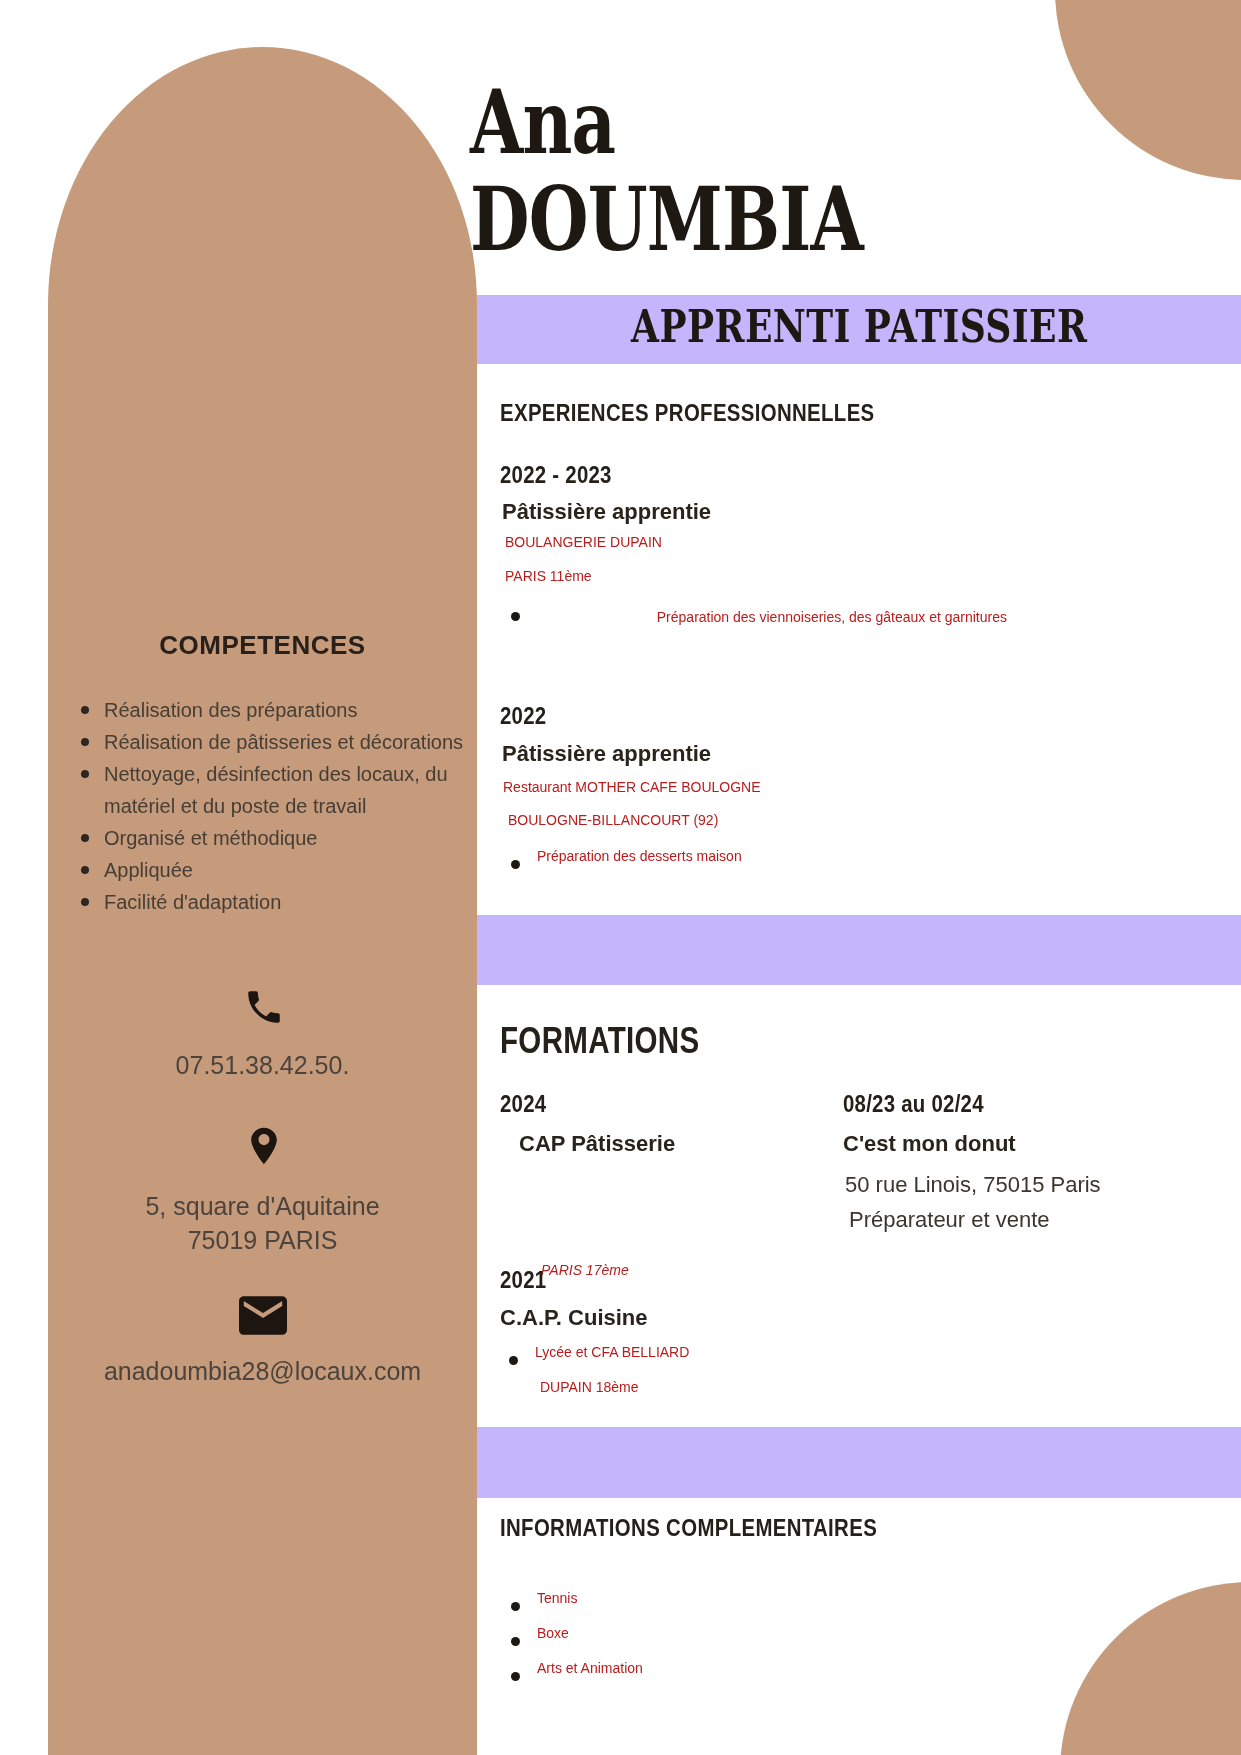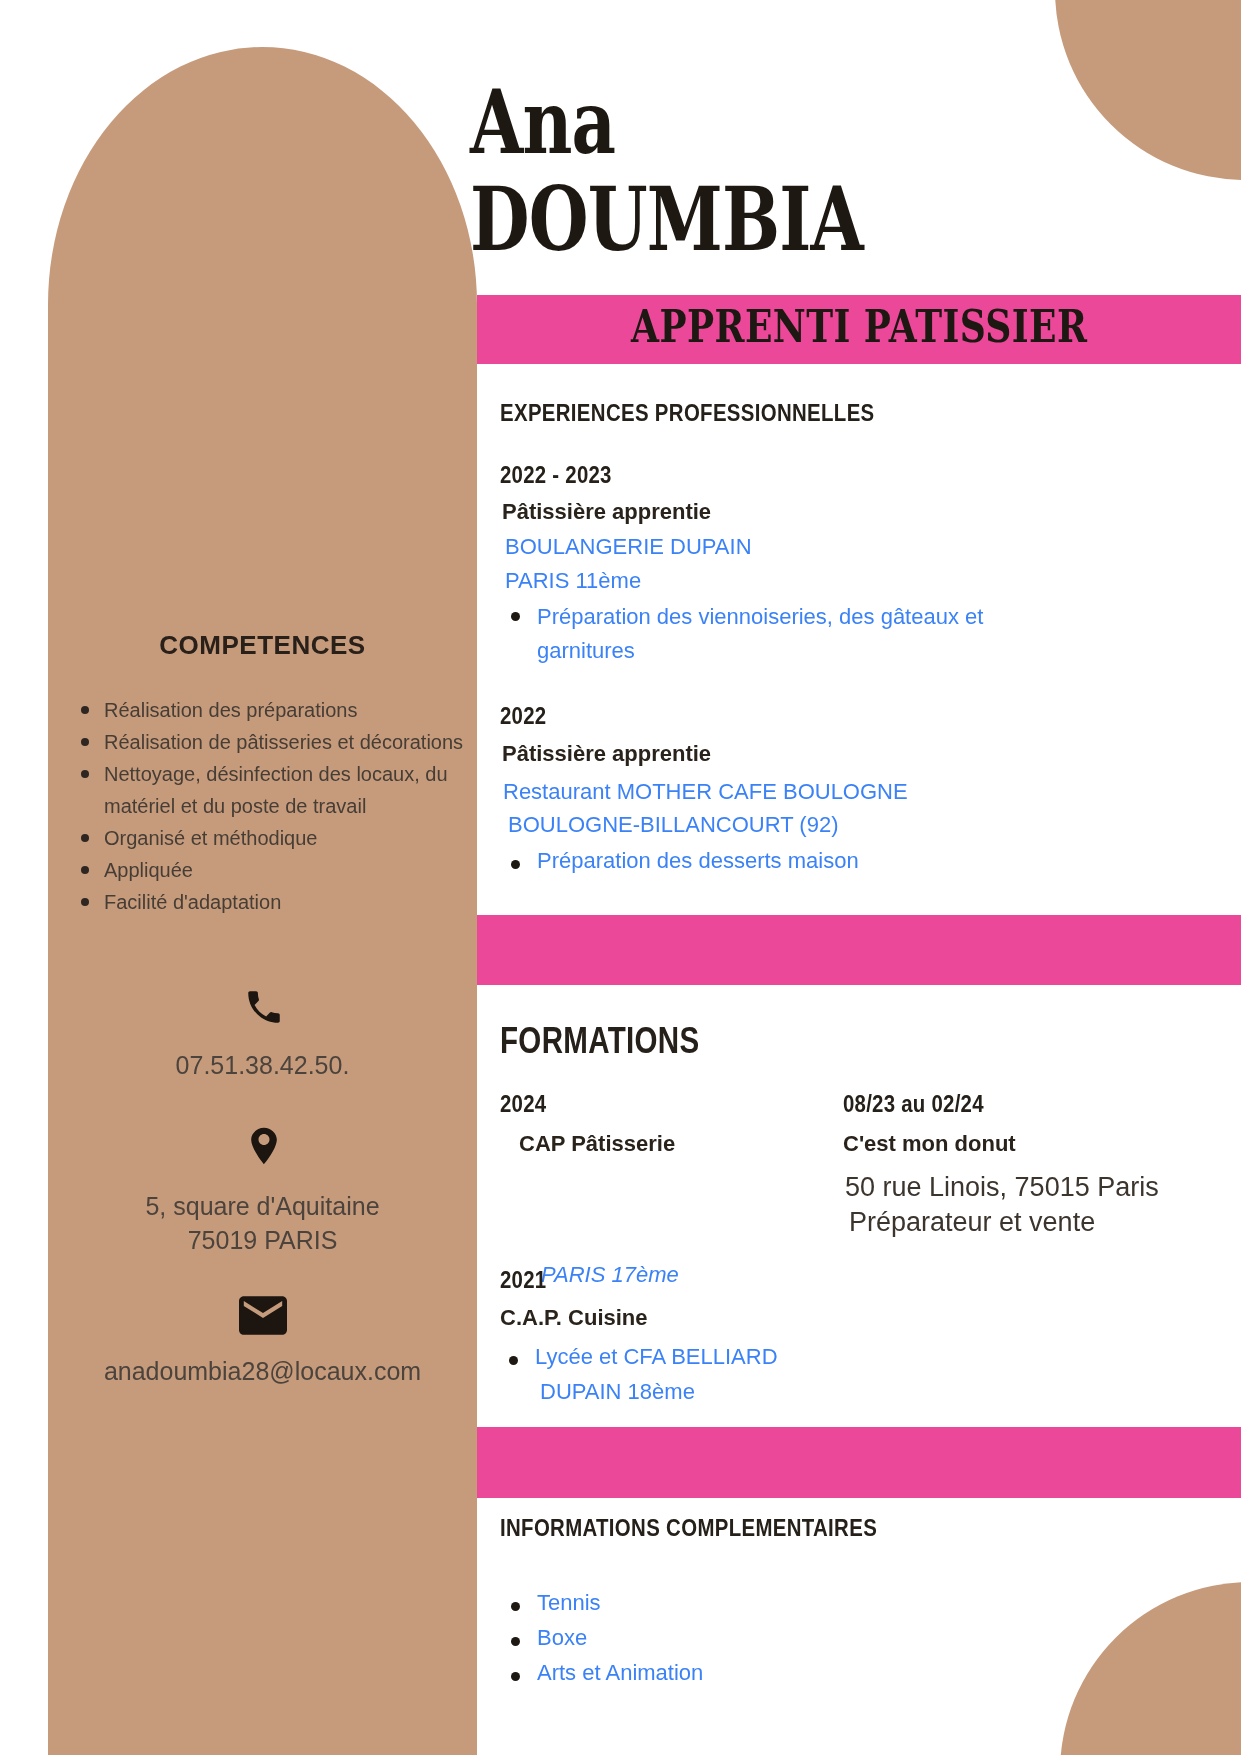--- a/index.html
+++ b/index.html
@@ -14,21 +14,21 @@
   
   .arch{
     position:absolute;left:48px;top:47px;width:429px;height:1708px;
     background:#c69b7c;
     border-radius:215px 215px 0 0 / 258px 258px 0 0;
   }
   .circle{position:absolute;width:380px;height:380px;border-radius:50%;background:#c69b7c;}
   .circle.tr{left:1055px;top:-200px;}
   .circle.br{left:1060px;top:1582px;}
   
-  .band{position:absolute;left:477px;width:764px;background:#ec4899;}
+  .band{position:absolute;left:477px;width:764px;background:#c4b5fd;}
   .band1{top:295px;height:69px;display:flex;align-items:center;justify-content:center;}
   .band2{top:915px;height:70px;}
   .band3{top:1427px;height:71px;}
   
   .name{
     position:absolute;left:470px;top:74px;
     font-family:"DejaVu Serif", serif;font-weight:700;
     font-size:88px;line-height:97px;color:#1e1813;
     transform:scaleX(.78);transform-origin:left top;
     letter-spacing:-1px;margin:0;
@@ -47,22 +47,22 @@
   }
   .h-big{
     font-weight:700;font-size:36px;color:#26201a;letter-spacing:.4px;
     transform:scaleX(.82);transform-origin:left top;
   }
   .year{
     font-weight:700;font-size:24px;color:#26201a;
     transform:scaleX(.85);transform-origin:left top;letter-spacing:.3px;
   }
   .role{font-weight:700;font-size:22px;color:#2a231c;}
-  .body{font-weight:400;font-size:22px;color:#3b82f6;}
-  .body-sm{font-weight:400;font-size:27px;color:#3c352e;}
+  .body{font-weight:400;font-size:14px;color:#b91c1c;text-align:right;}
+  .body-sm{font-weight:400;font-size:22px;color:#3c352e;}
   .bullet{padding-left:0;}
   .bullet::before{
     content:"";position:absolute;left:-26px;top:12px;
     width:9px;height:9px;border-radius:50%;background:#1e1813;
   }
   .wrap{white-space:normal;line-height:34px;}
   
   .side-center{position:absolute;left:48px;width:429px;text-align:center;}
   .competences-title{
     top:630px;font-weight:700;font-size:26px;color:#292019;letter-spacing:.5px;

